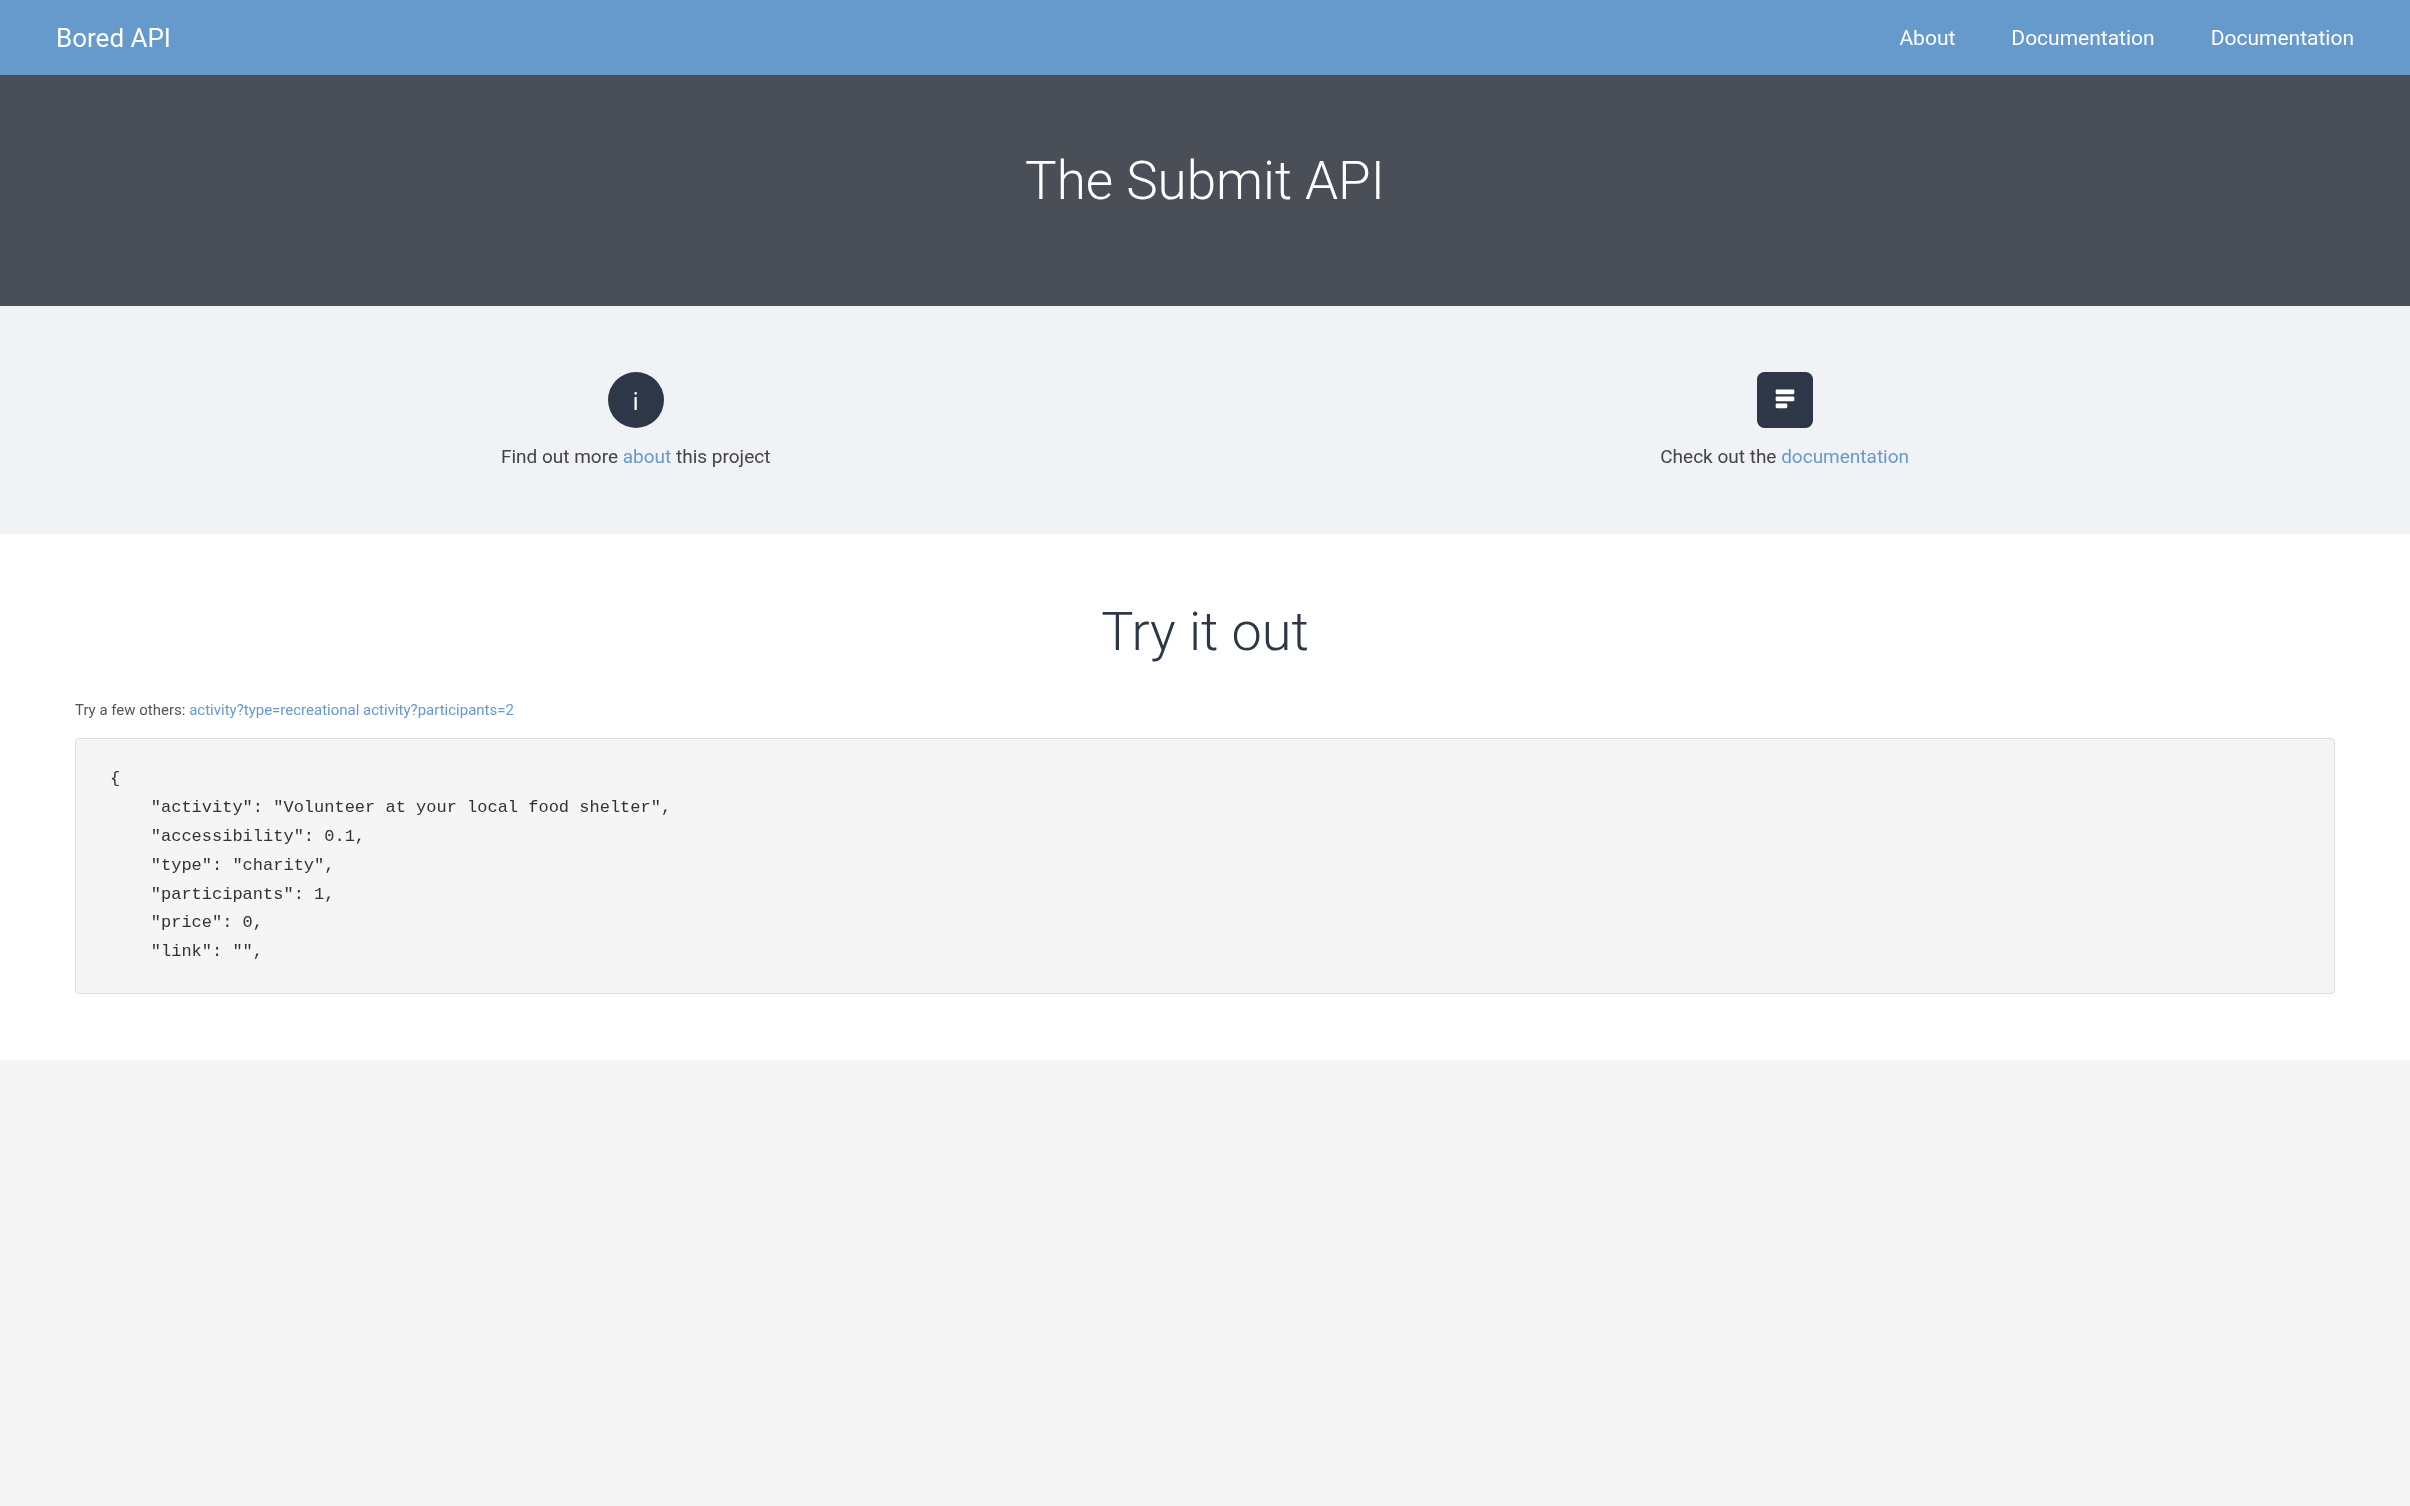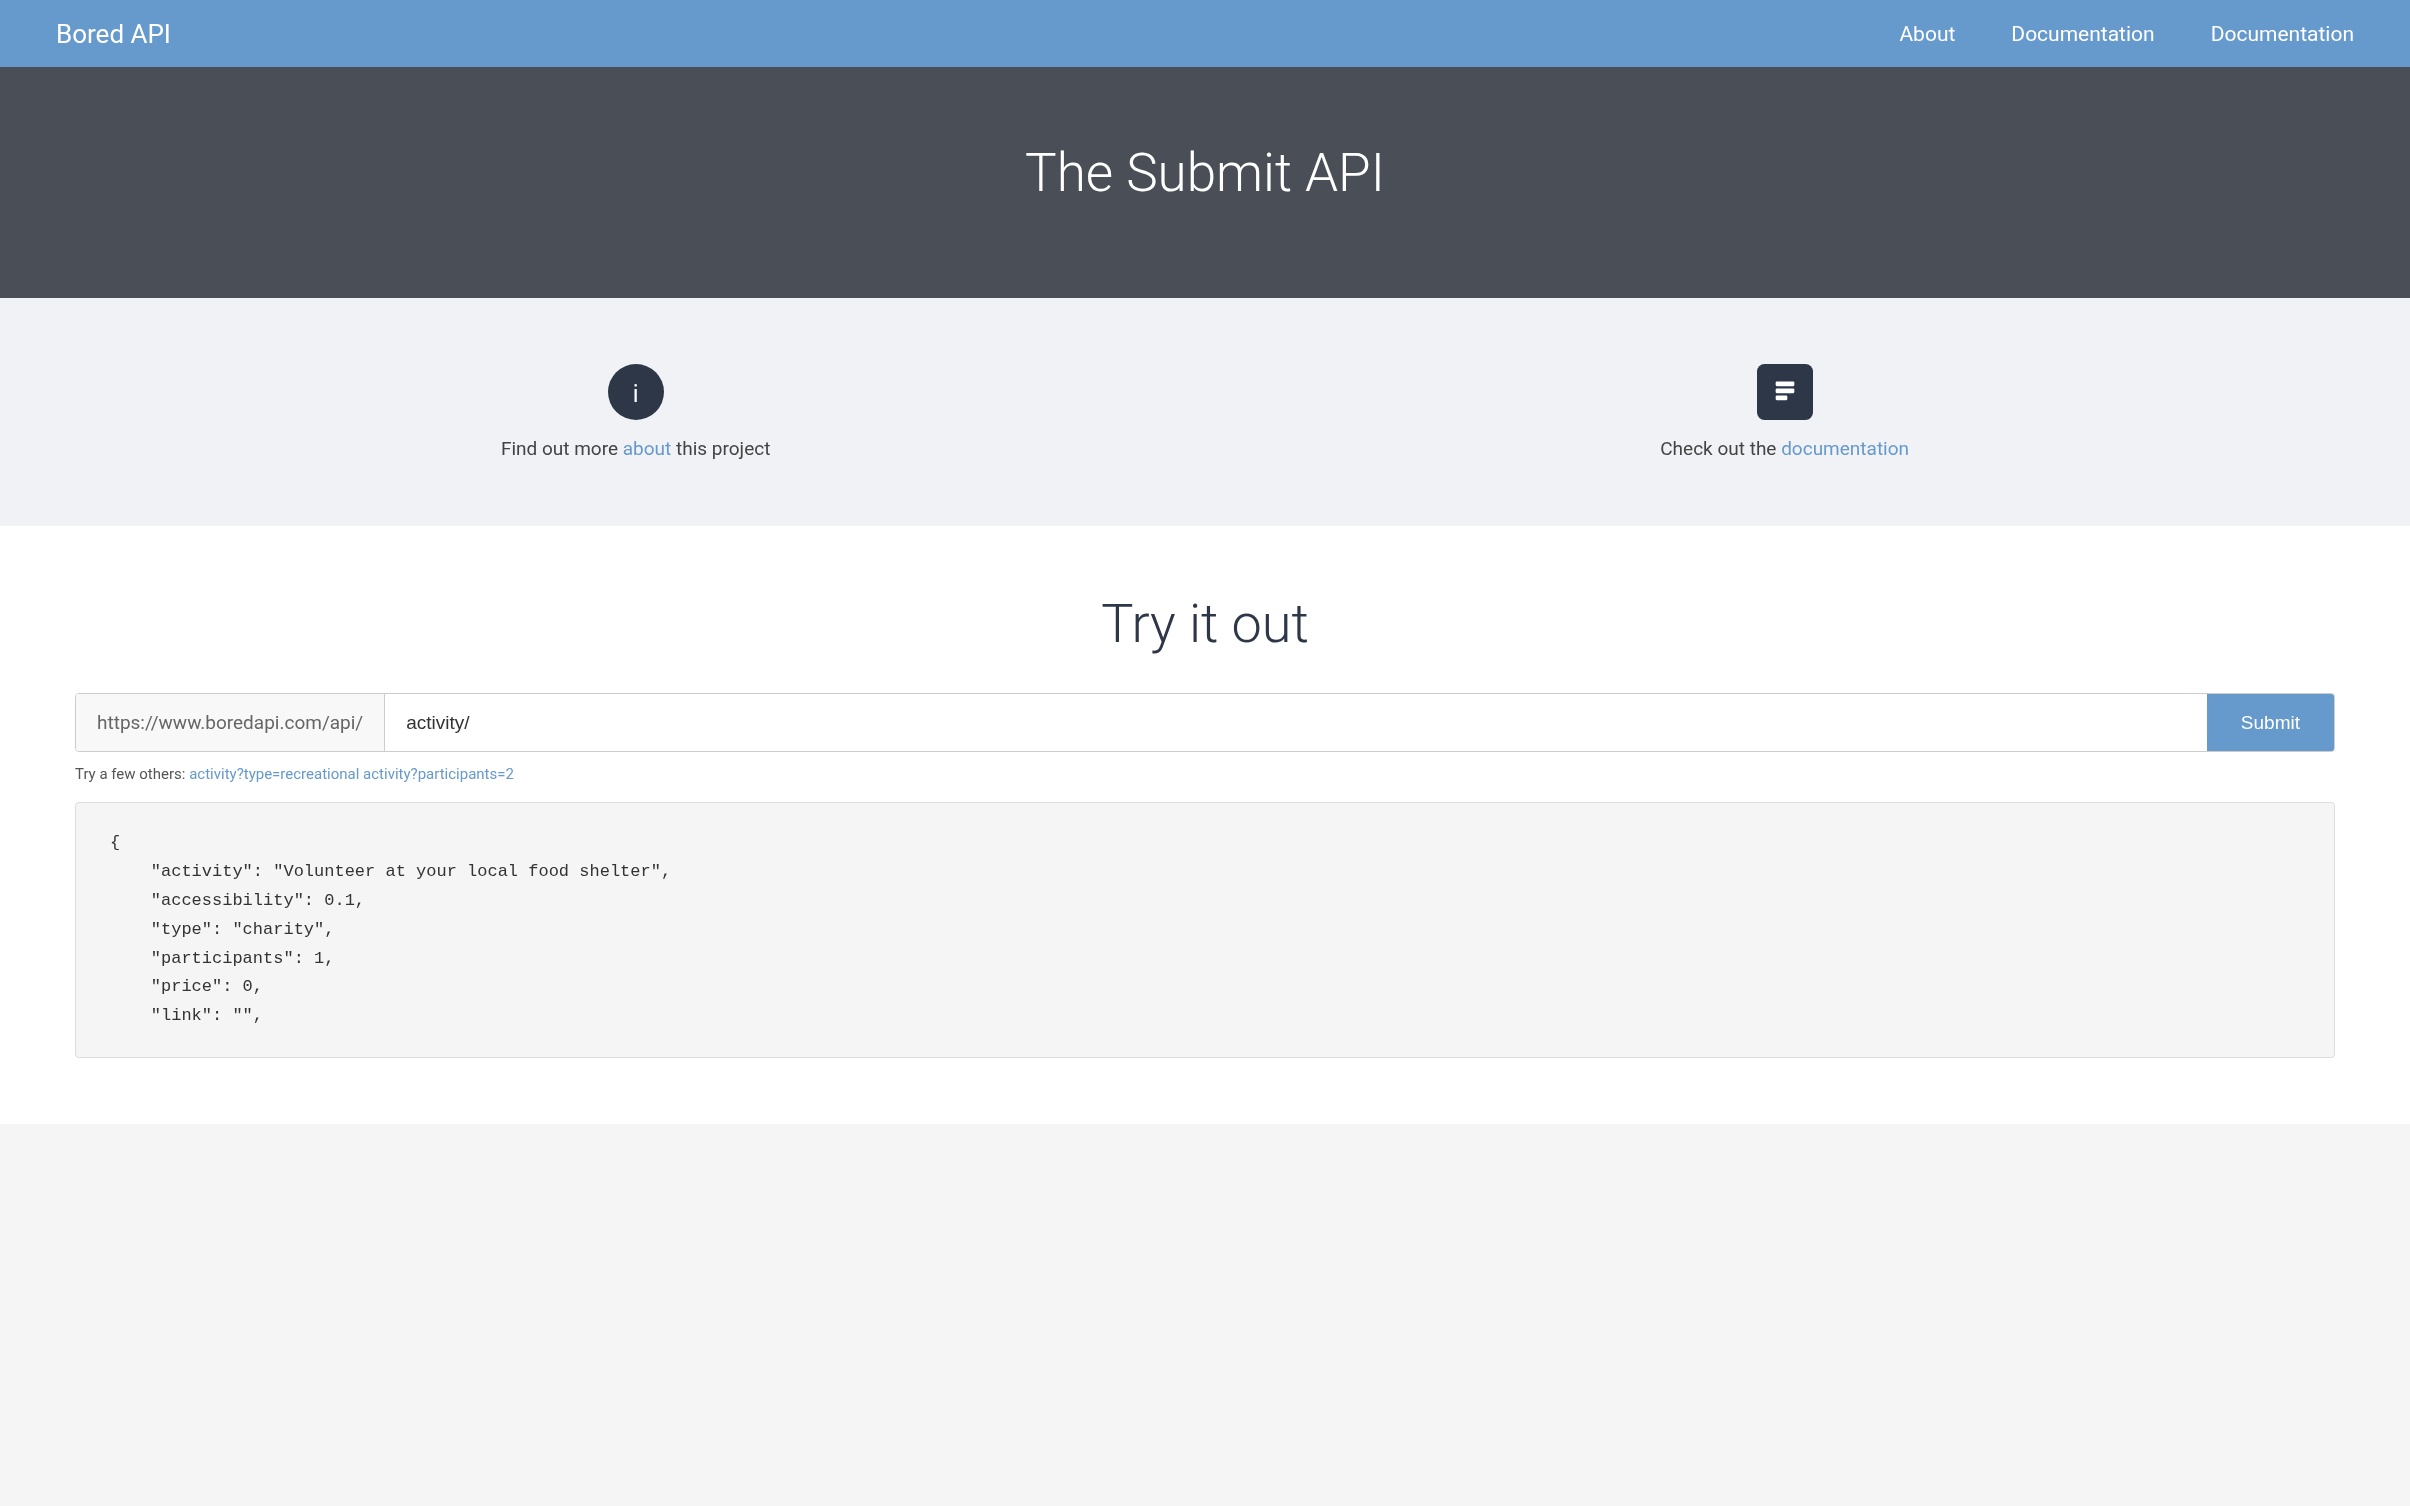--- a/index.html
+++ b/index.html
@@ -11,21 +11,21 @@
     body {
       font-family: -apple-system, BlinkMacSystemFont, 'Segoe UI', Roboto, Oxygen, sans-serif;
       background: #f5f5f5;
       color: #333;
     }
 
     
     nav {
       background: #6699cc;
       padding: 0 56px;
-      height: 67px;
+      height: 75px;
       display: flex;
       align-items: center;
       justify-content: space-between;
     }
 
     .nav-brand {
       color: white;
       font-size: 26px;
       font-weight: 400;
       text-decoration: none;
@@ -227,25 +227,20 @@
     </div>
     <p class="info-text">
       Check out the <a href="#">documentation</a>
     </p>
   </div>
 </section>
 
 <section class="try-section">
   <h2>Try it out</h2>
 
-  <div class="api-input-row">
-    <span class="api-base-url">https://www.boredapi.com/api/</span>
-    <input class="api-path-input" type="text" value="activity/" placeholder="activity/" style="">
-    <button class="submit-btn">Submit</button>
-  </div>
 
   <p class="try-hints">
     Try a few others:
     <a href="#">activity?type=recreational</a>
     <a href="#"> activity?participants=2</a>
   </p>
 
   <pre class="json-output">{
     "activity": "Volunteer at your local food shelter",
     "accessibility": 0.1,

